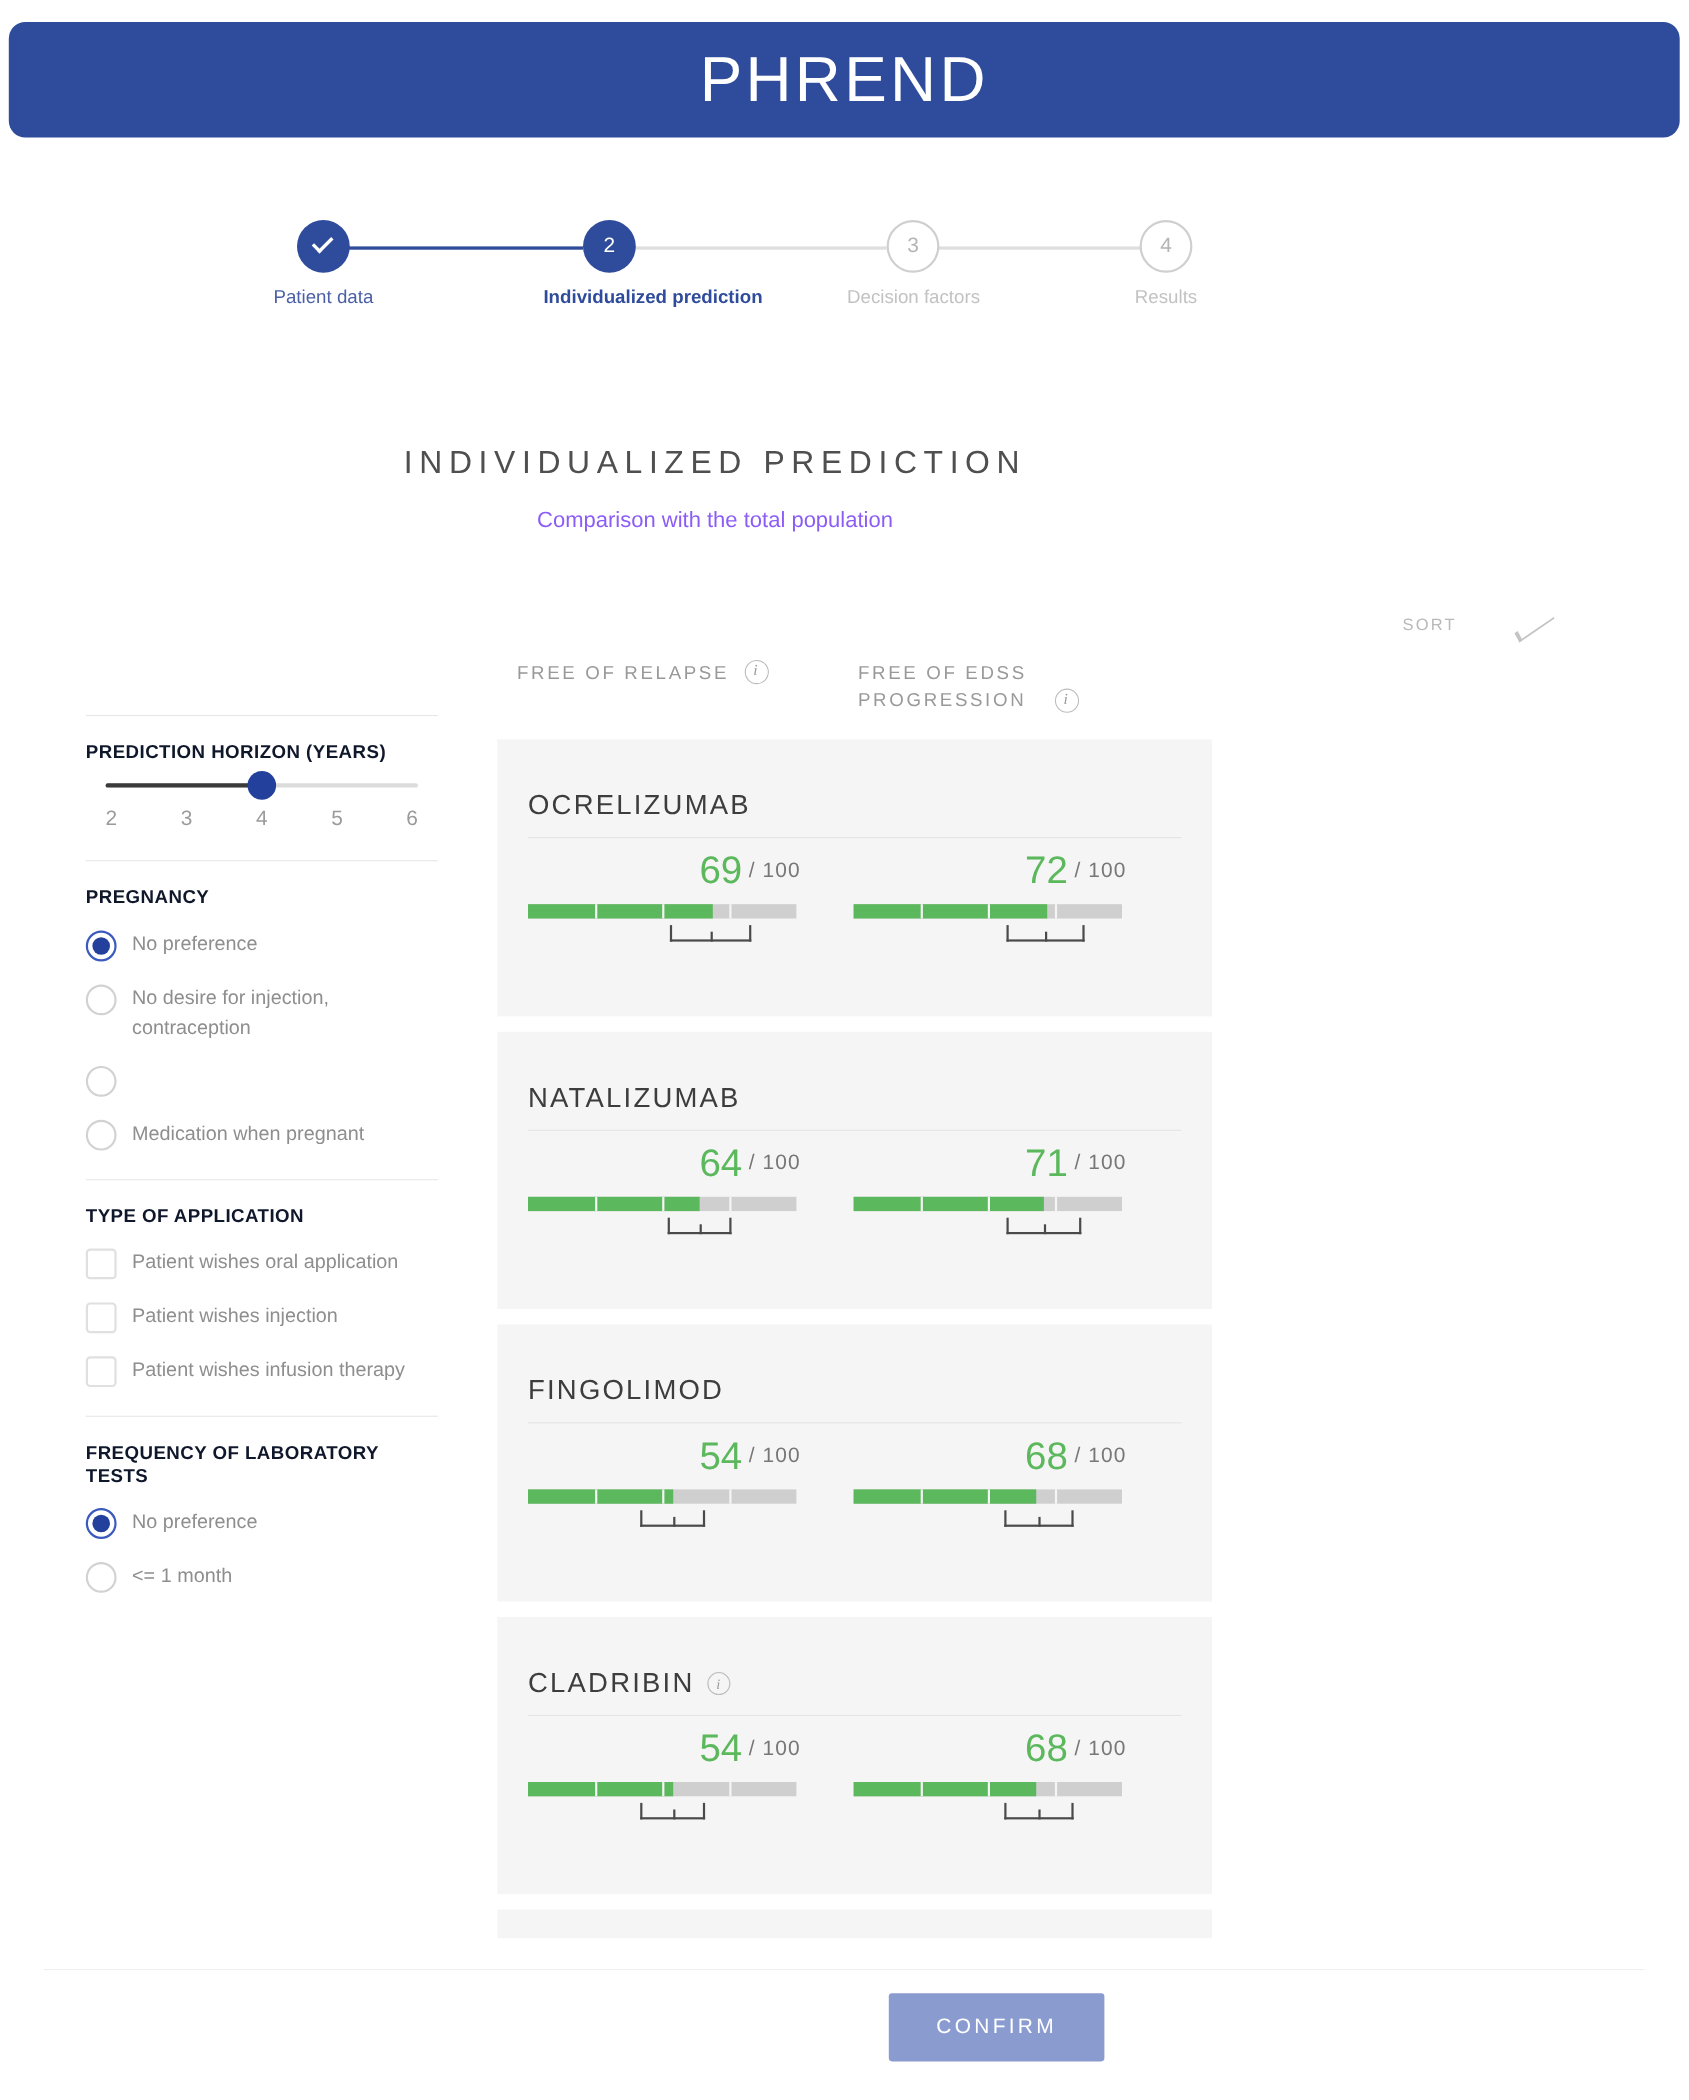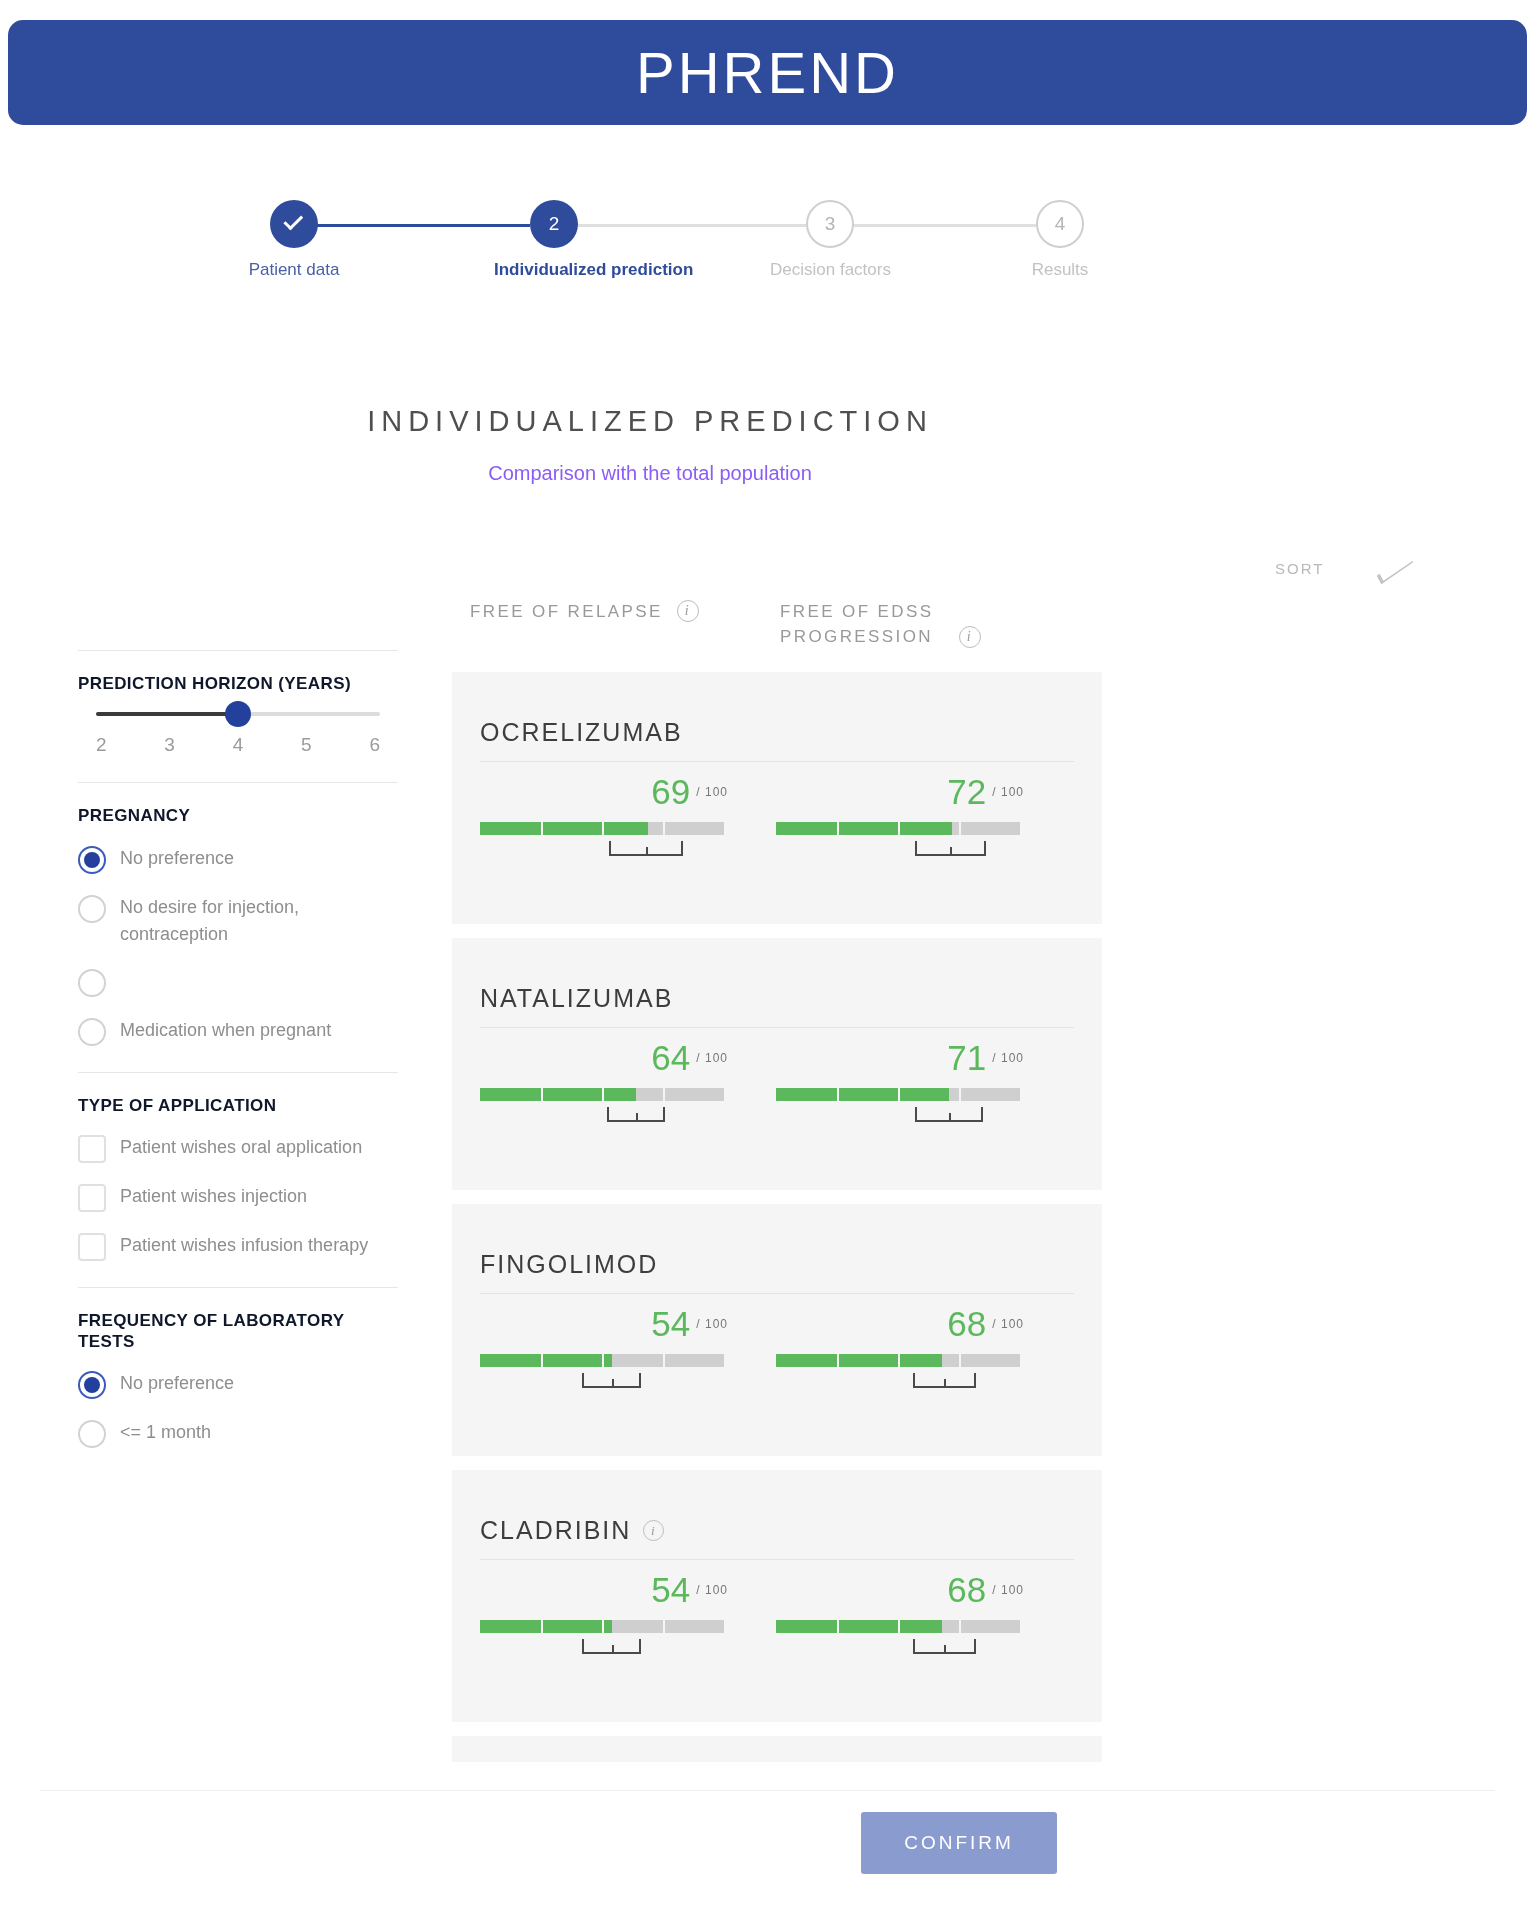--- a/index.html
+++ b/index.html
@@ -198,21 +198,21 @@
   .metric { width: 288px; position: relative; }
   .metric + .metric { margin-left: 8px; }
   .score-row {
     text-align: right; padding-right: 40px; margin-bottom: 10px;
     white-space: nowrap;
   }
   .score {
     font-size: 35px; color: #5cb85c; vertical-align: middle;
   }
   .score-den {
-    font-size: 12px; color: #777; vertical-align: middle; margin-left: 6px;
+    font-size: 19px; color: #777; vertical-align: middle; margin-left: 6px;
     letter-spacing: 1px;
   }
 
   .bar {
     position: relative;
     height: 13px; background: #cfcfcf; width: 244px;
   }
   .bar-fill { position: absolute; left: 0; top: 0; height: 13px; background: #5cb85c; }
   .bar-sep {
     position: absolute; top: 0; width: 2px; height: 13px; background: #f5f5f5;
@@ -228,21 +228,21 @@
   }
 
   
   .footer-bar {
     position: absolute; left: 40px; top: 1790px;
     width: 1455px; height: 119px;
     background: #ffffff;
     border-top: 1px solid #efefef;
   }
   .confirm-btn {
-    position: absolute; left: 861px; top: 1812px;
+    position: absolute; left: 808px; top: 1812px;
     width: 196px; height: 62px;
     background: #8a9bd0; color: #ffffff;
     border: none; border-radius: 3px;
     font-size: 19px; letter-spacing: 3px;
     font-family: "Liberation Sans", sans-serif;
     cursor: pointer;
   }
 </style>
 </head>
 <body>

